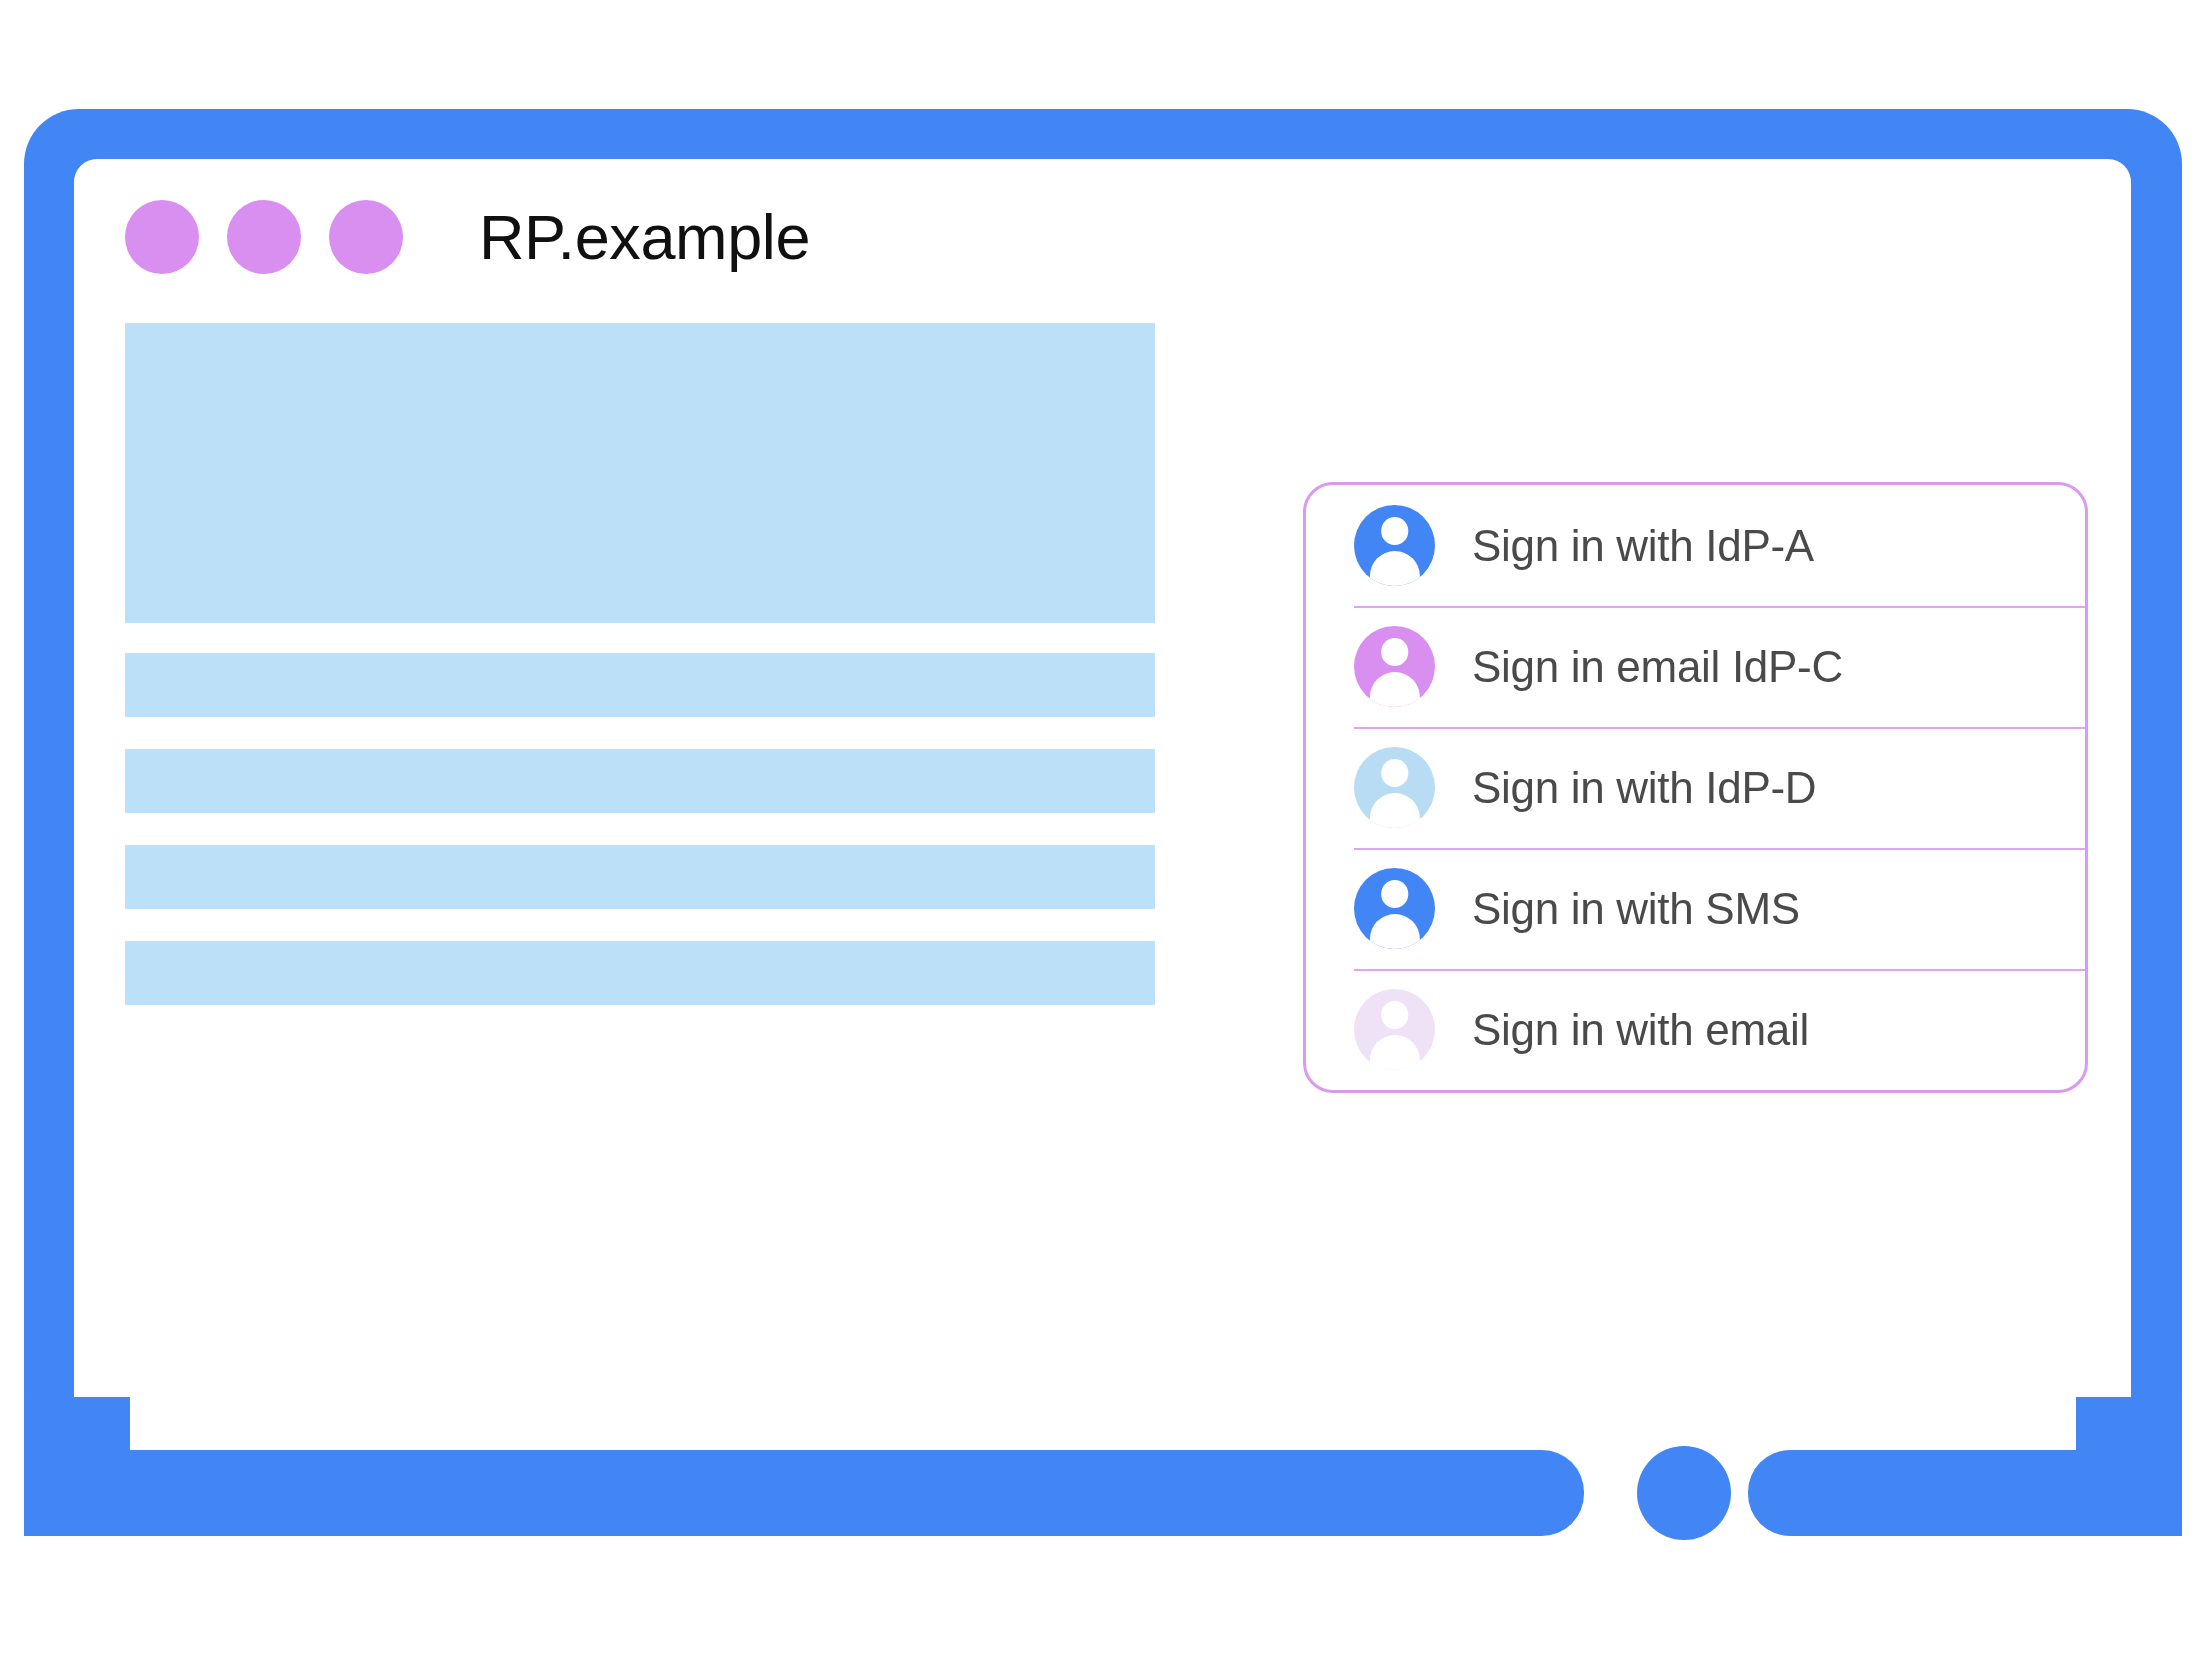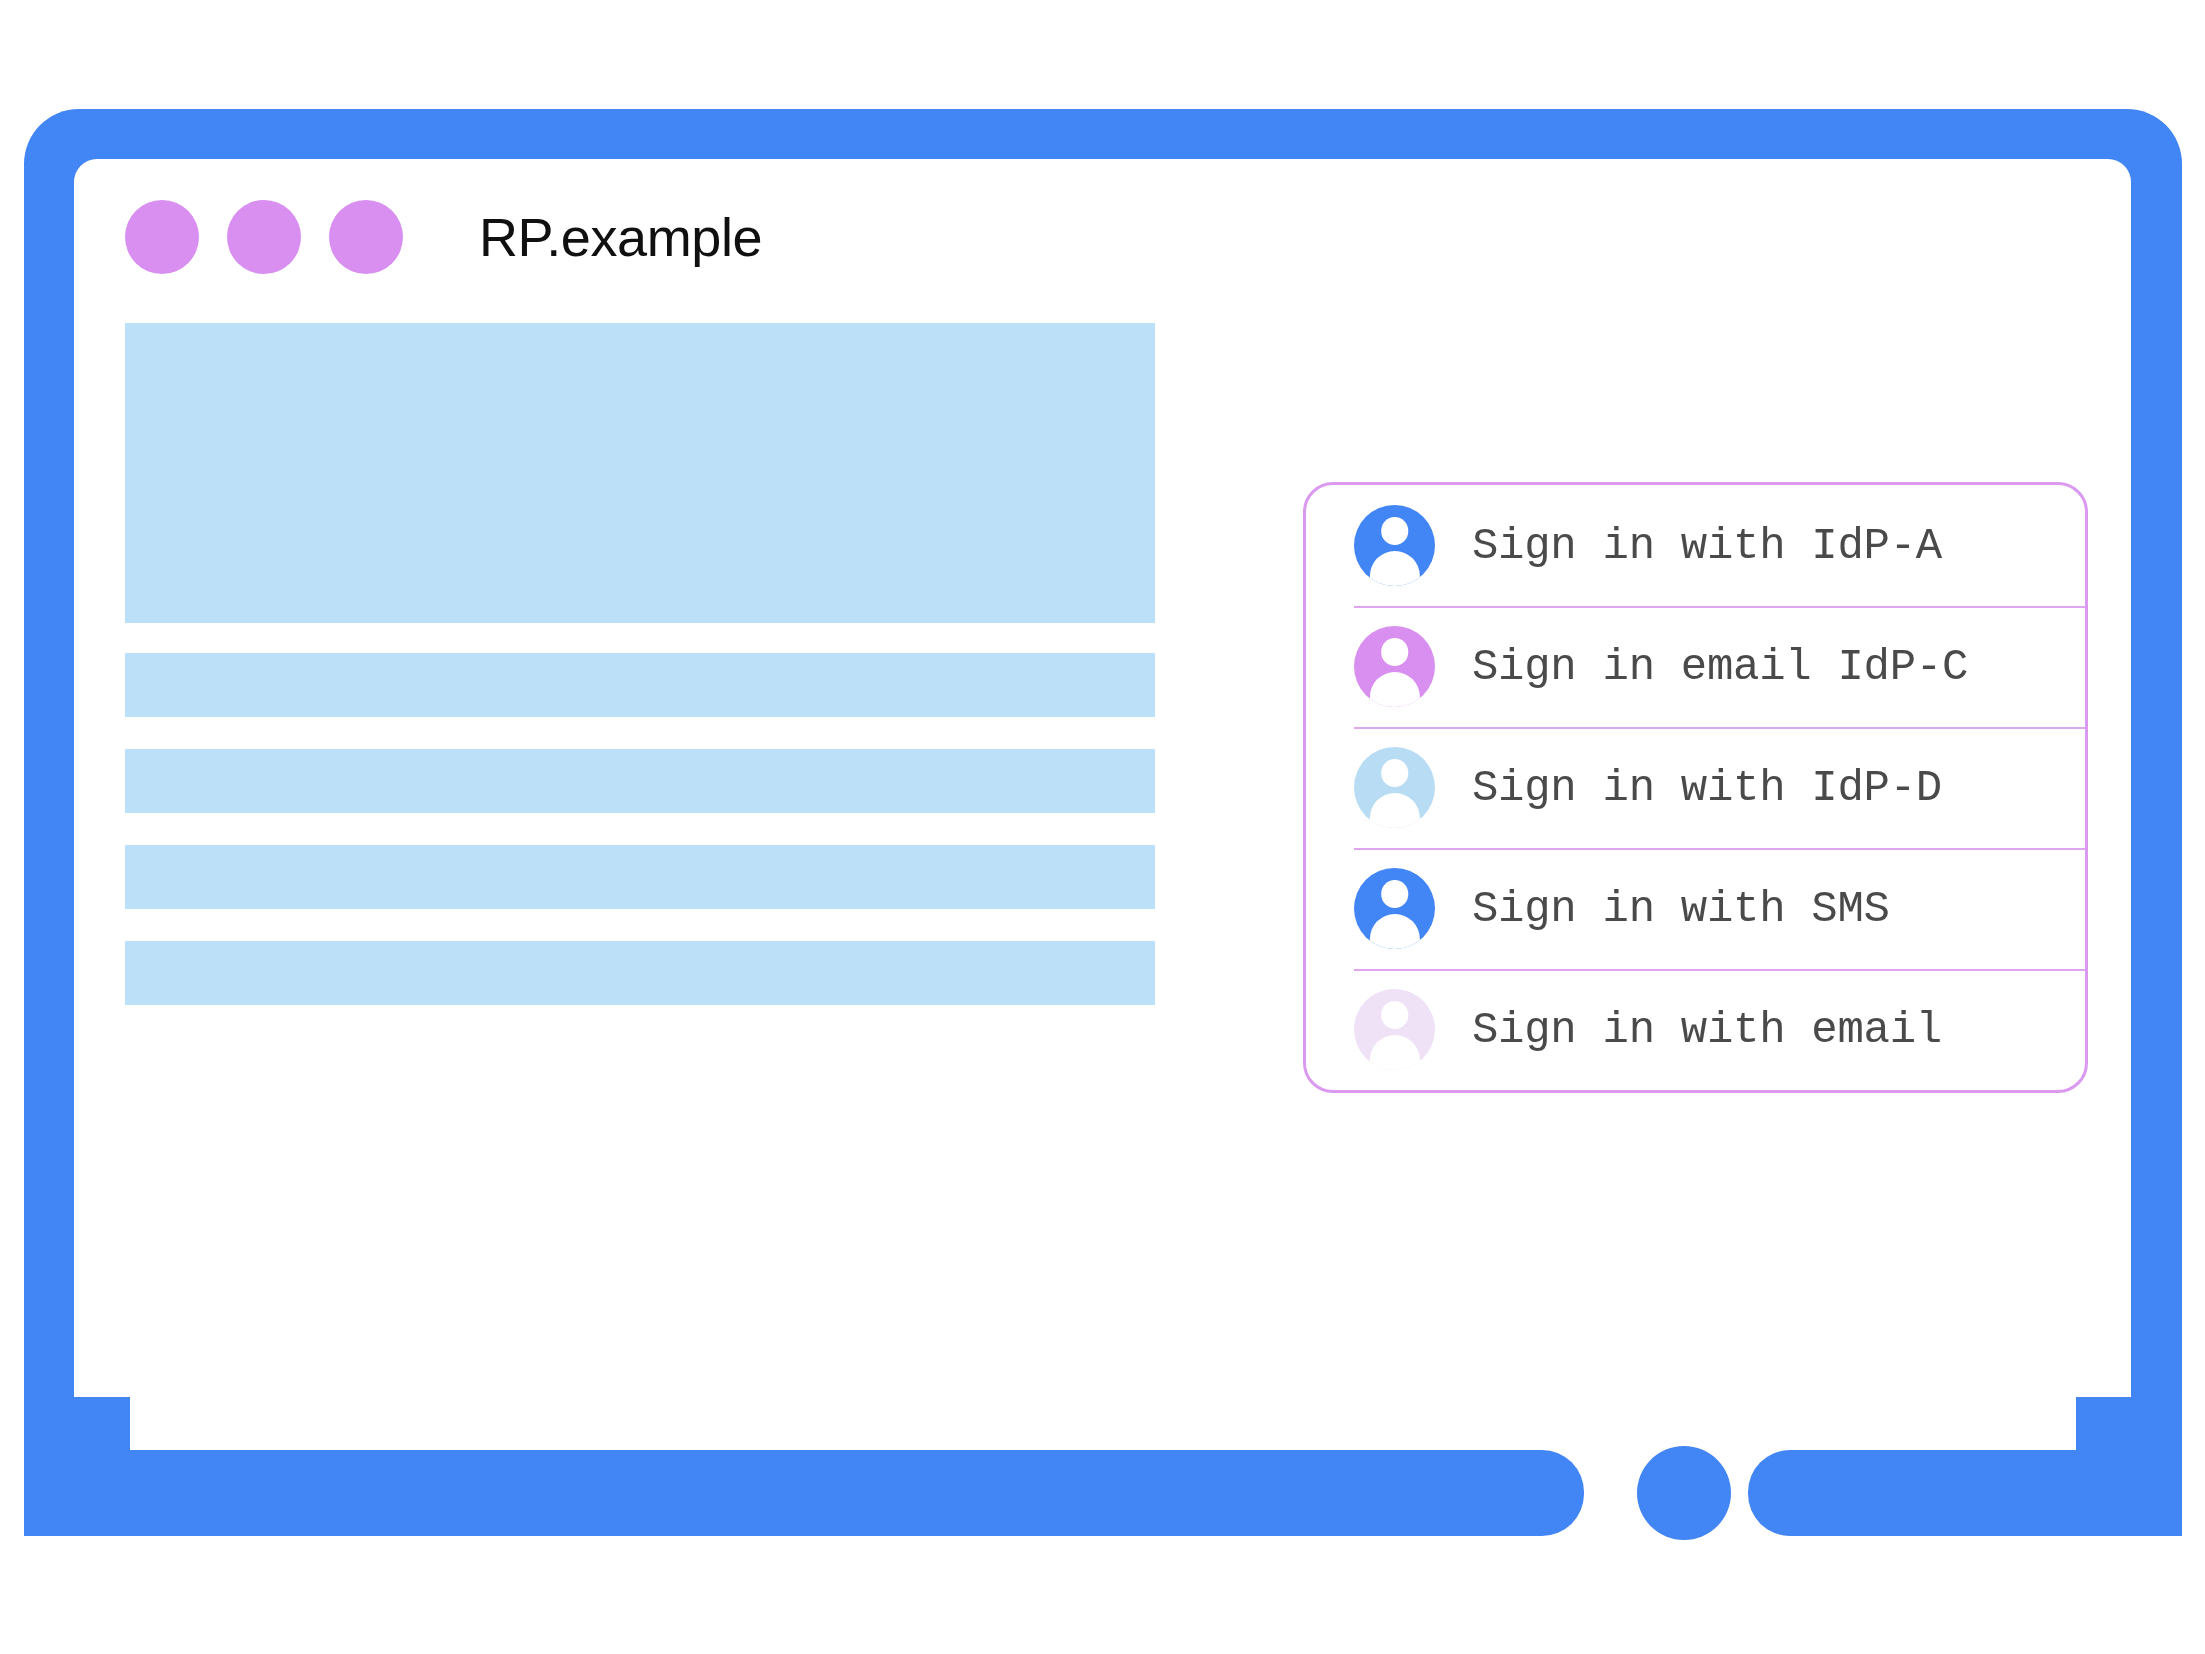--- a/index.html
+++ b/index.html
@@ -113,21 +113,21 @@
   .win-dot {
     width: 74px;
     height: 74px;
     border-radius: 50%;
     background: #D98FF0;
     margin-right: 28px;
     flex: 0 0 auto;
   }
   .site-title {
     margin-left: 48px;
-    font-size: 54px;
+    font-size: 63px;
     color: #101010;
     font-family: "Liberation Sans", sans-serif;
     letter-spacing: -0.4px;
     white-space: nowrap;
   }
 
   
   .skeleton-col {
     position: absolute;
     left: 51px;
@@ -196,21 +196,21 @@
     transform: translateX(-50%);
     width: 62%;
     height: 62%;
     border-radius: 50% 50% 0 0;
     background: #ffffff;
   }
   .account-label {
     margin-left: 37px;
     font-size: 44px;
     color: #4A4A4A;
-    font-family: Liberation Mono, monospace;
+    font-family: Liberation Sans, sans-serif;
     letter-spacing: -0.3px;
     white-space: nowrap;
   }
 </style>
 </head>
 <body>
 
 <div id="device-frame">
 
   <div class="frame-shell"></div>

